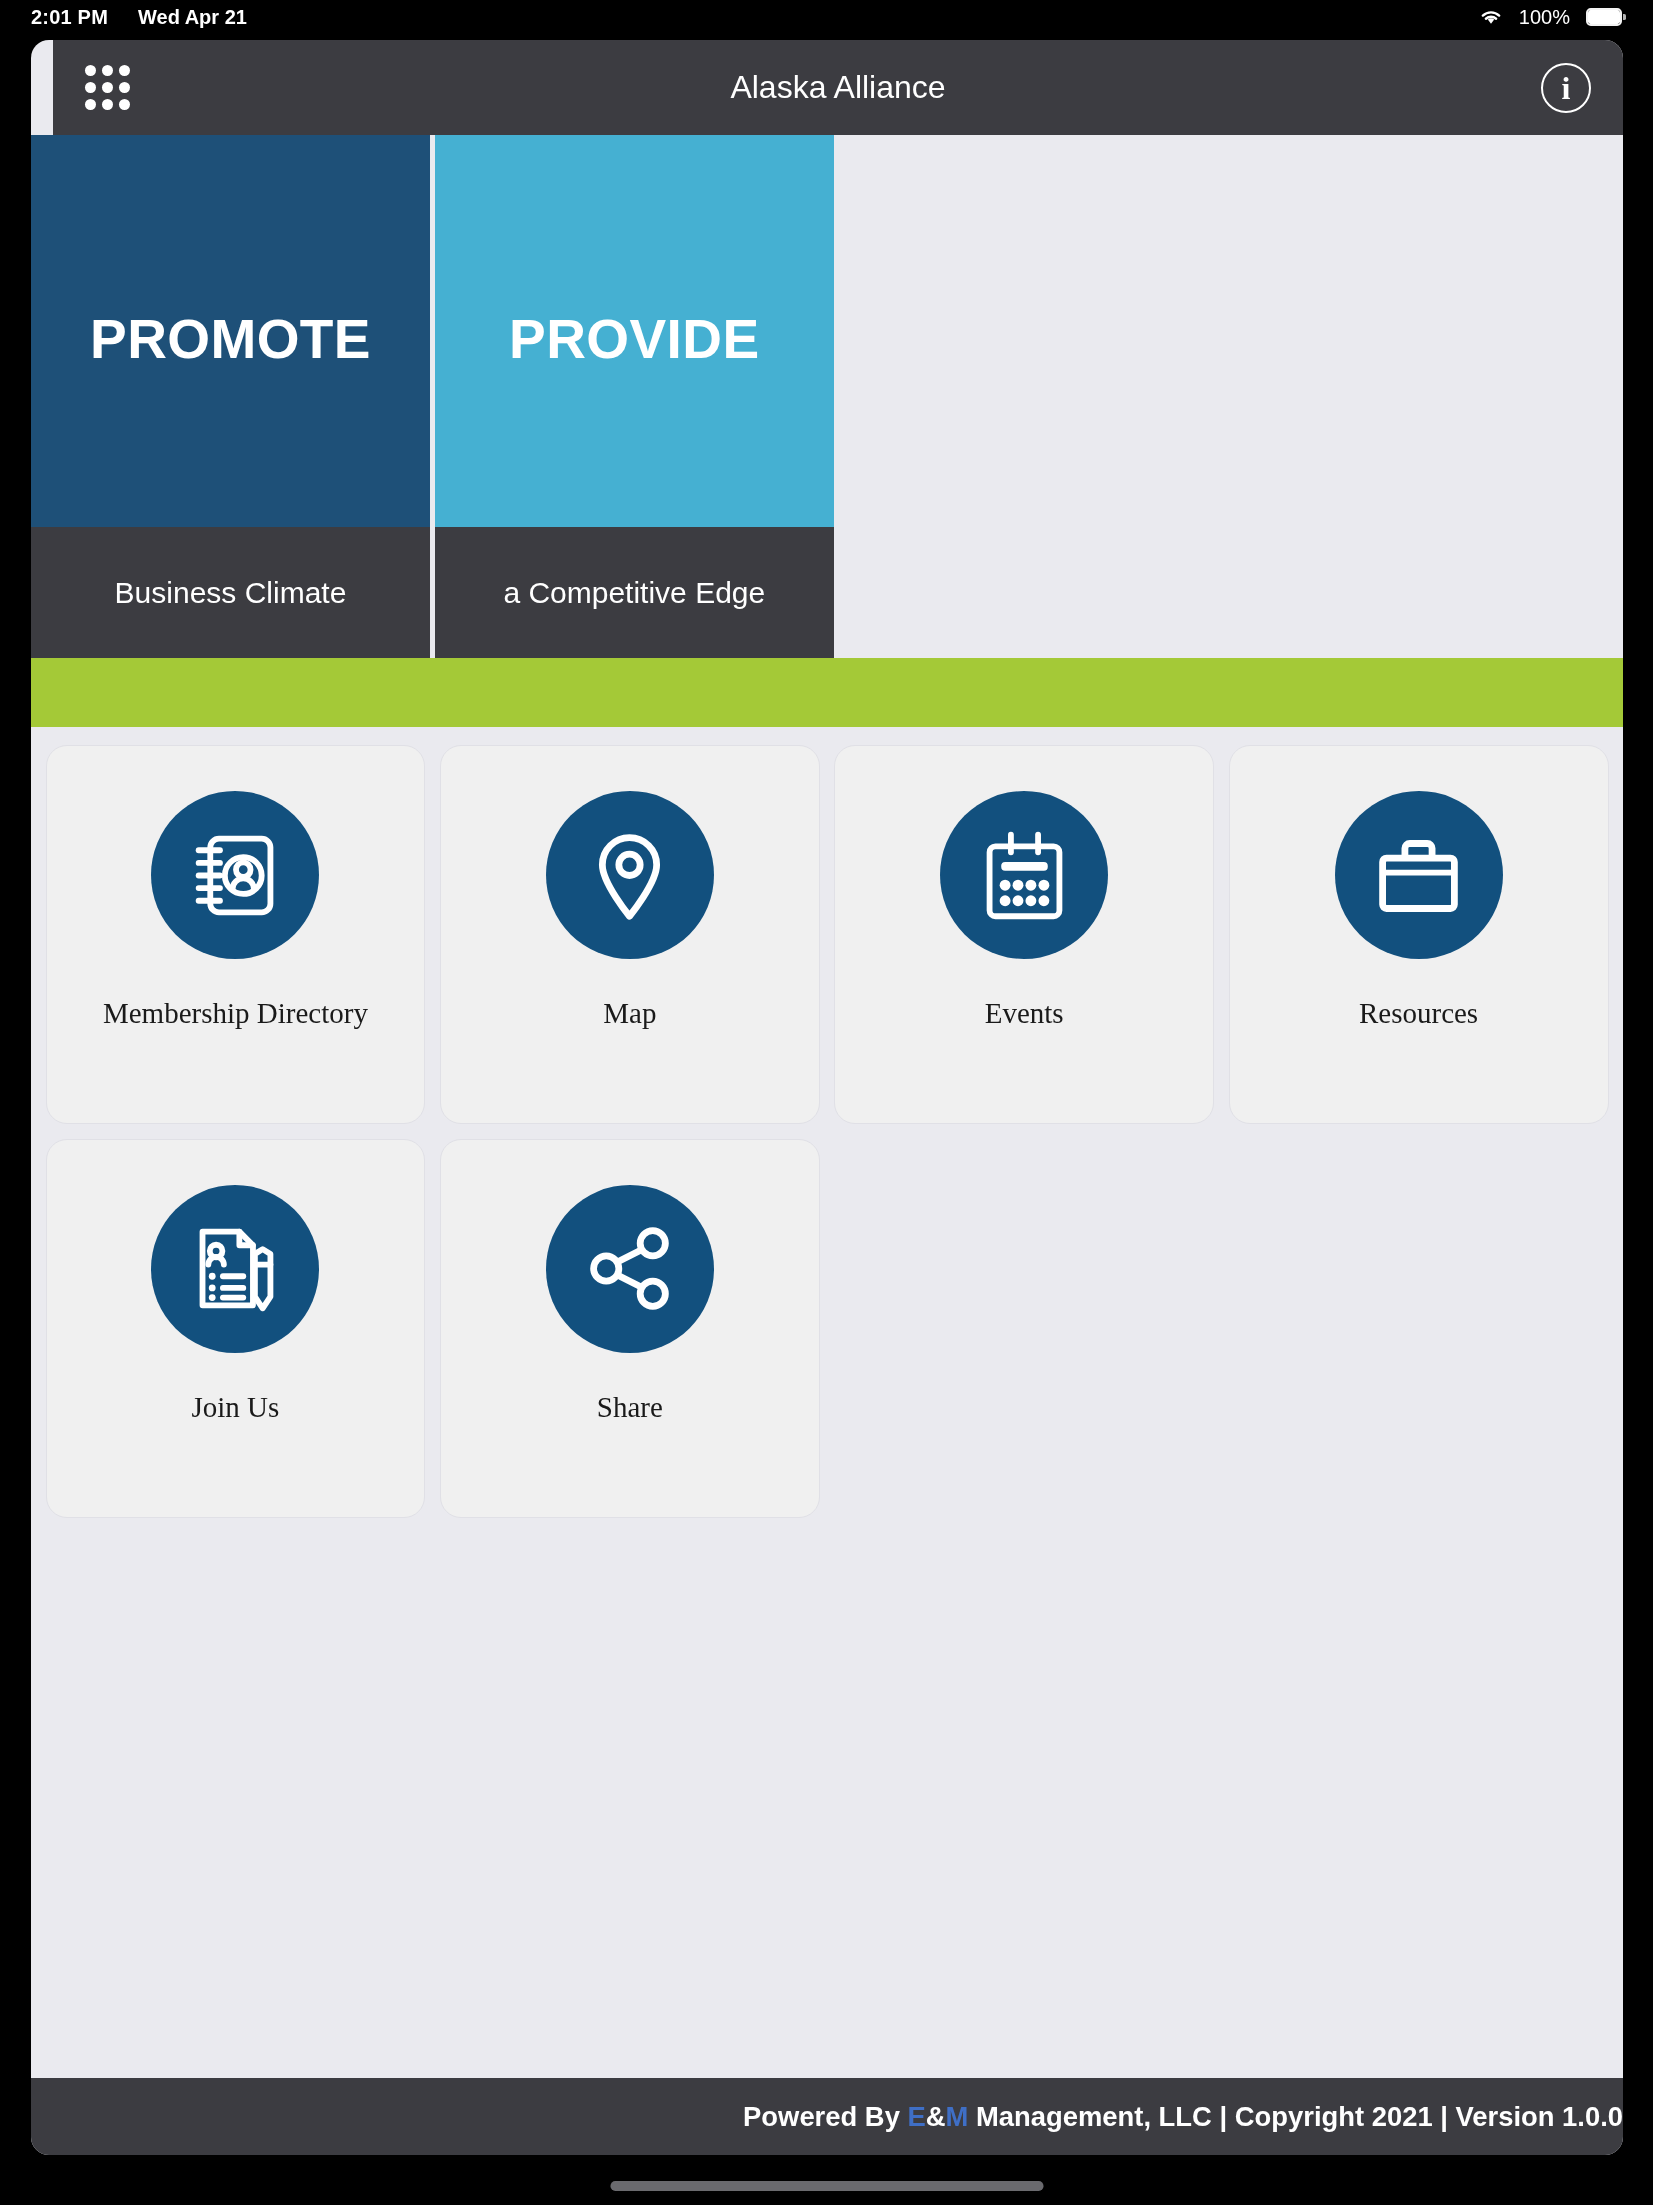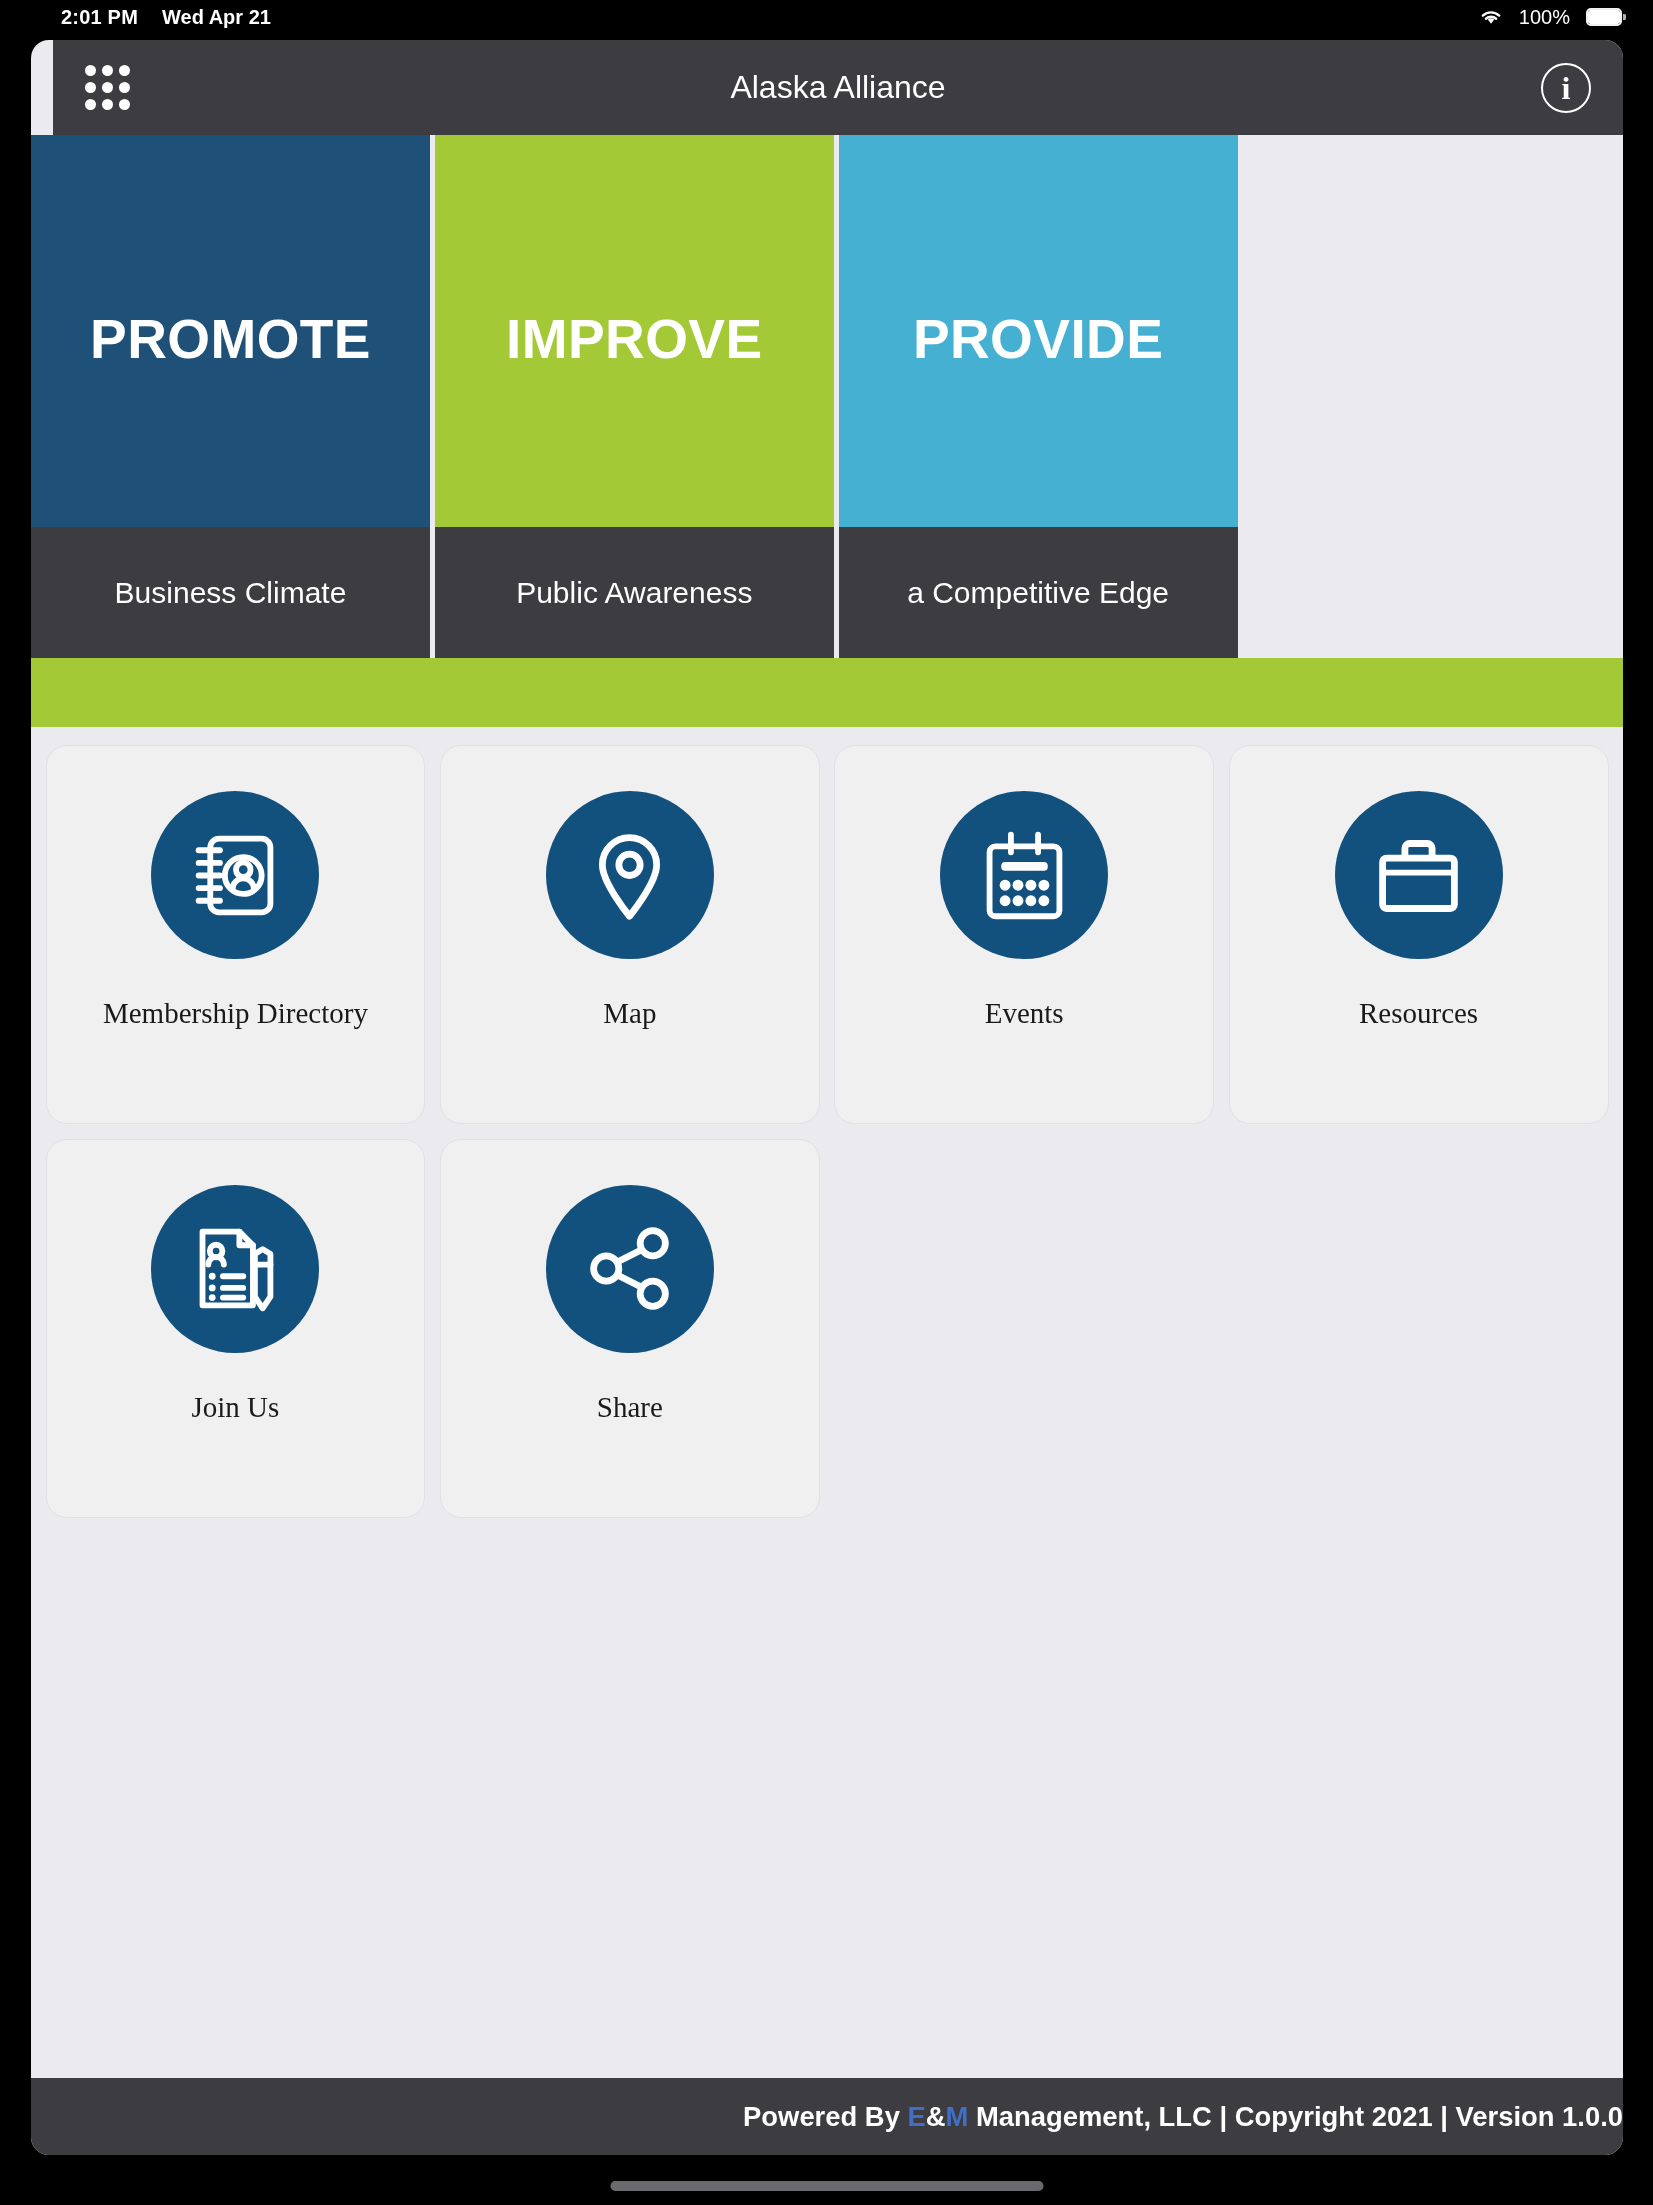--- a/index.html
+++ b/index.html
@@ -10,21 +10,21 @@
     overflow: hidden;
   }
   #screen { position: relative; width: 1653px; height: 2205px; background: #000; }
 
   
   .statusbar {
     position: absolute; top: 0; left: 0; width: 1653px; height: 34px;
     display: flex; align-items: center; color: #fff;
     font-size: 20px; padding: 0 31px;
   }
-  .sb-left { display: flex; align-items: center; gap: 24px; margin-left: 30px; }
+  .sb-left { display: flex; align-items: center; gap: 30px; }
   .sb-right { margin-left: auto; display: flex; align-items: center; gap: 16px; }
   .sb-time { font-weight: 600; letter-spacing: 0.2px; }
   .sb-date { font-weight: 600; }
   .sb-batt-pct { font-weight: 500; }
   .wifi-ico { width: 24px; height: 18px; display: block; }
   .batt-ico { width: 36px; height: 18px; position: relative; }
   .batt-body {
     position: absolute; inset: 0; border: 2px solid #fff;
     border-radius: 4.8px; opacity: .95;
   }
@@ -176,28 +176,20 @@
 
       <div class="banner-col">
         <div class="banner-top" style="background:#1E5078">
           <span class="banner-word">PROMOTE</span>
         </div>
         <div class="banner-bottom">
           <span class="banner-sub">Business Climate</span>
         </div>
       </div>
 
-      <div class="banner-col">
-        <div class="banner-top" style="background:#A4C937">
-          <span class="banner-word">IMPROVE</span>
-        </div>
-        <div class="banner-bottom">
-          <span class="banner-sub">Public Awareness</span>
-        </div>
-      </div>
 
       <div class="banner-col">
         <div class="banner-top" style="background:#45B0D2">
           <span class="banner-word">PROVIDE</span>
         </div>
         <div class="banner-bottom">
           <span class="banner-sub">a Competitive Edge</span>
         </div>
       </div>
 

